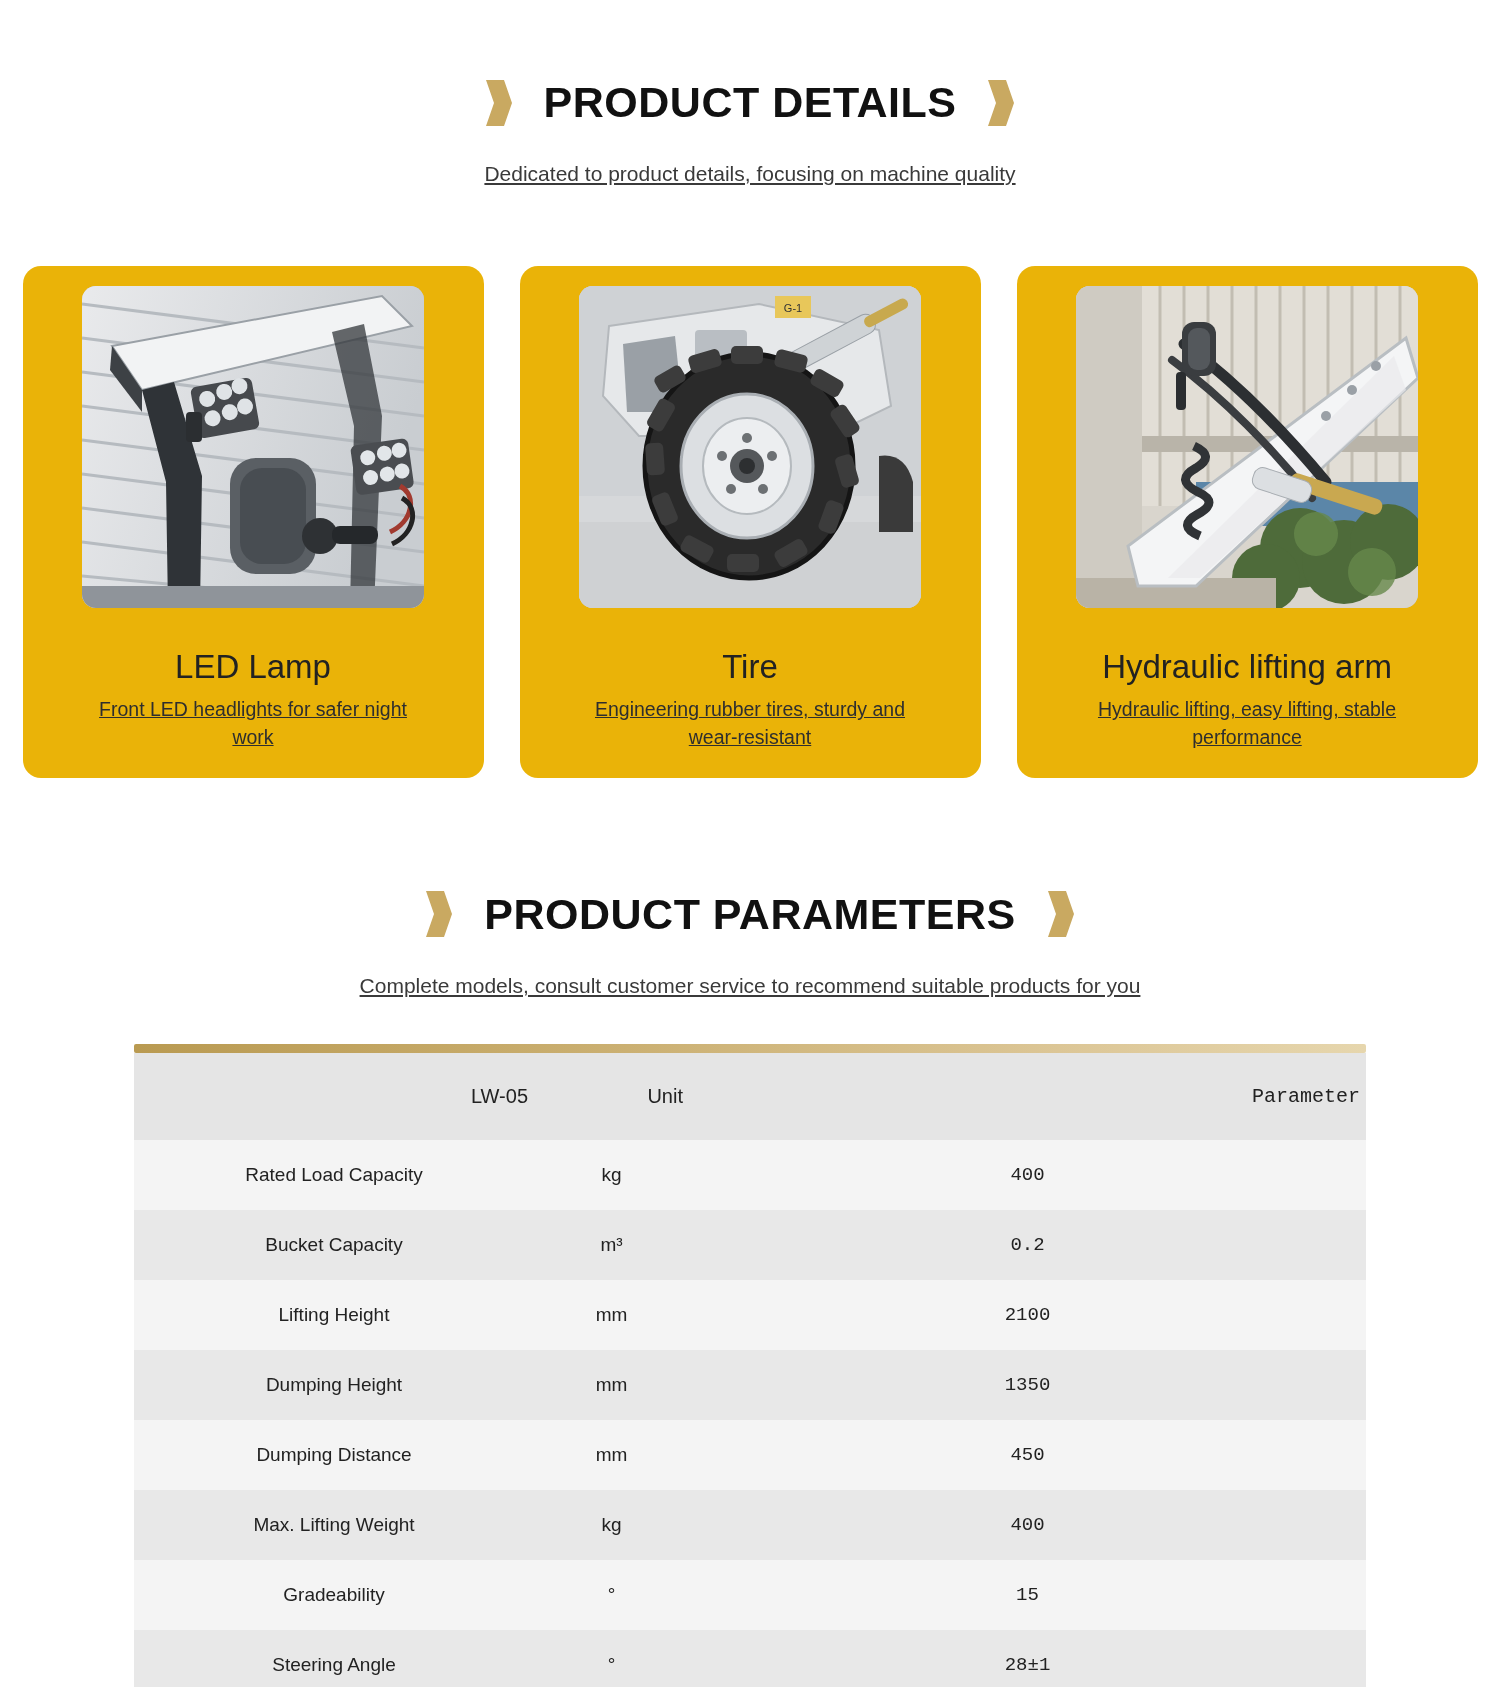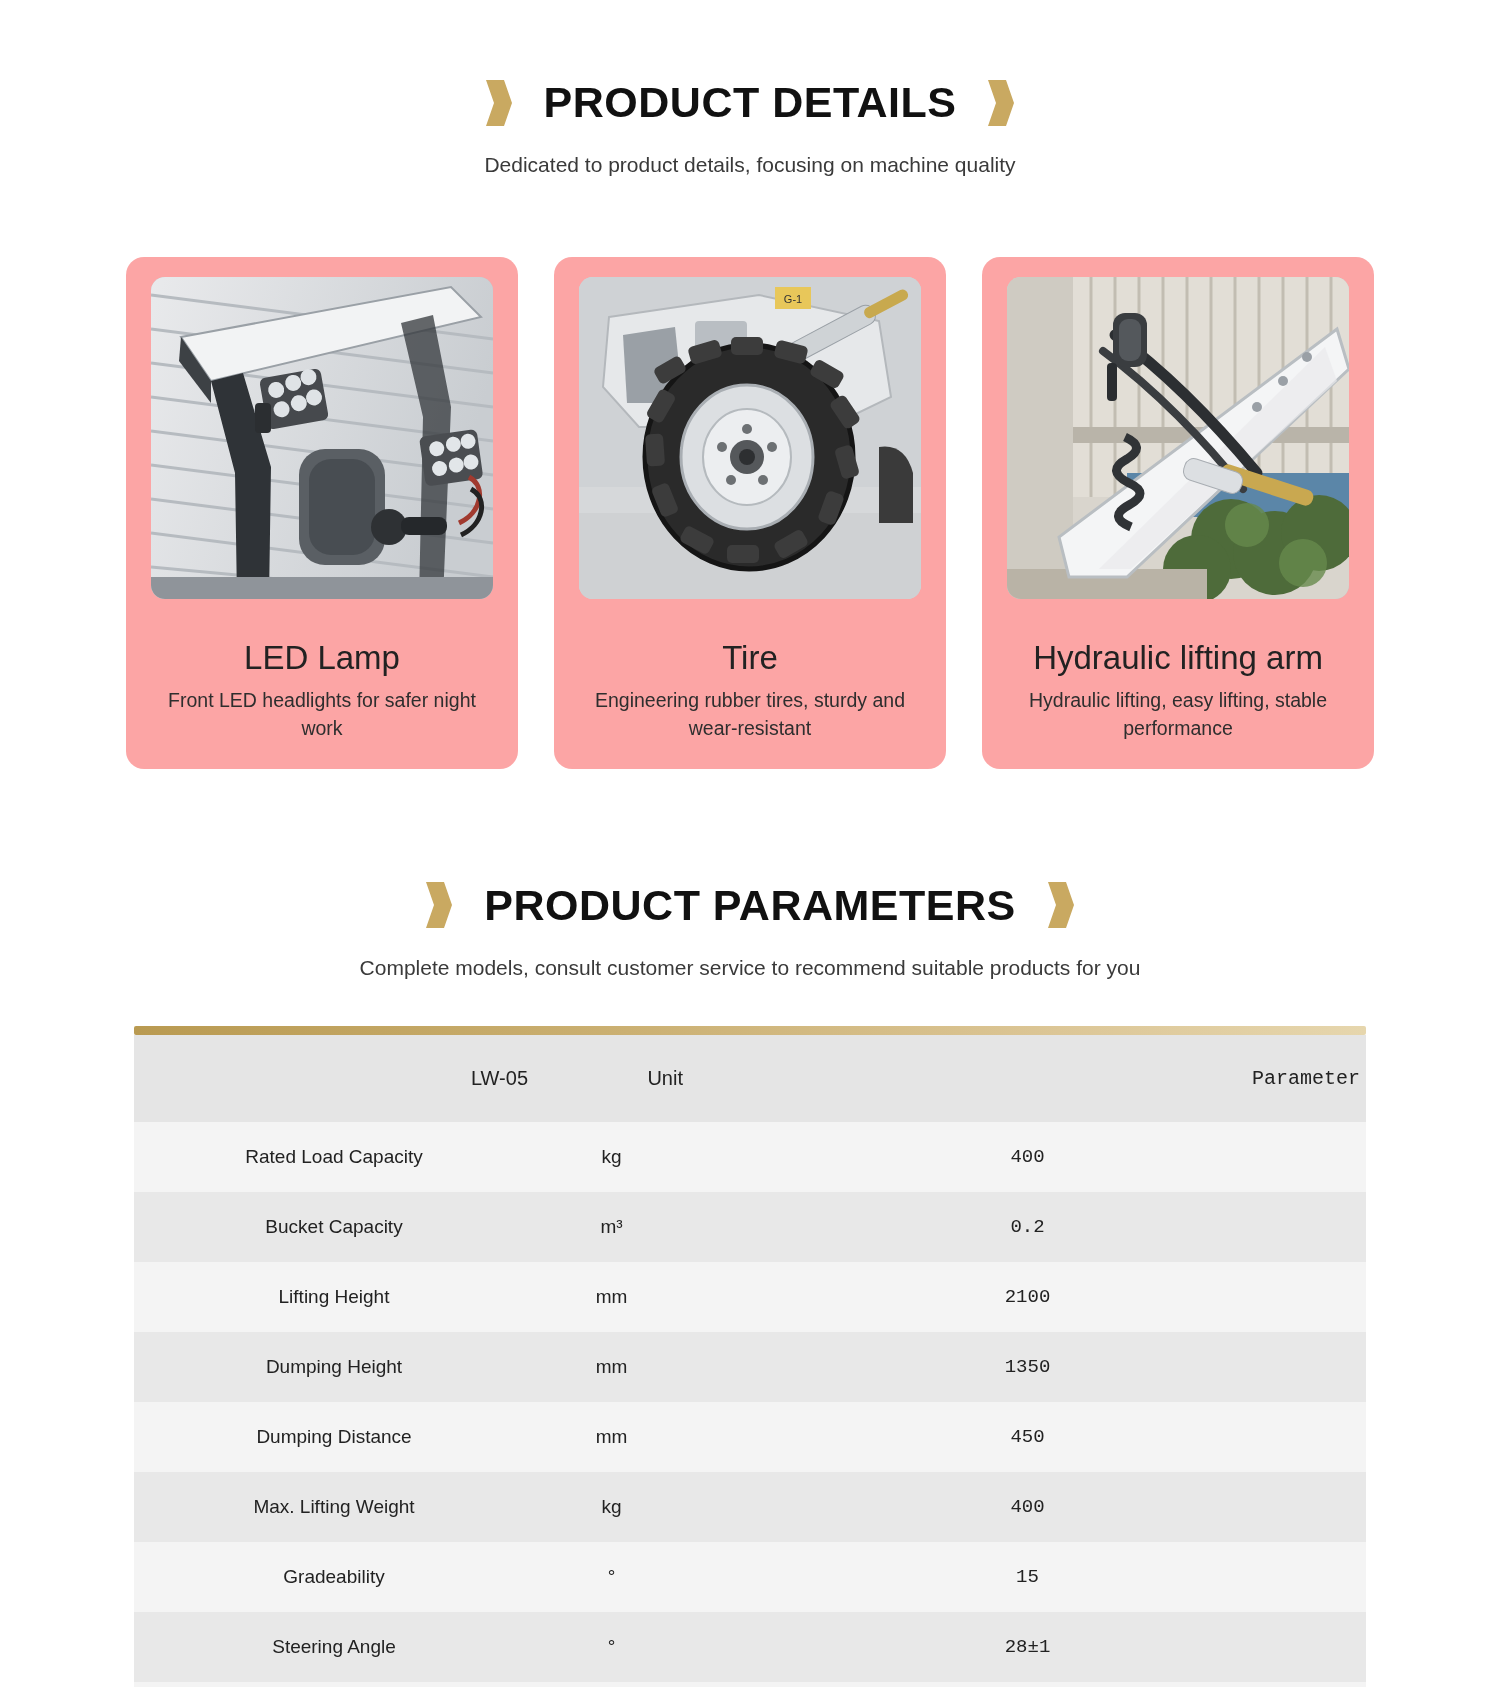--- a/index.html
+++ b/index.html
@@ -29,42 +29,43 @@
     color: #111111;
     text-transform: uppercase;
     white-space: nowrap;
   }
   .chev {
     width: 34px;
     height: 46px;
     flex: none;
   }
   .subhead {
-    margin-top: 24px;
+    margin-top: 33px;
     font-size: 21px;
     color: #3a3a3a;
     line-height: 1.35;
     font-weight: 400;
+    text-decoration: underline;
   }
   .subhead-narrow {
     width: 800px;
     margin-left: auto;
     margin-right: auto;
   }
 
   
   .cards {
     display: flex;
     justify-content: center;
     gap: 36px;
     margin-top: 78px;
   }
   .card {
-    width: 392px;
-    background: #fca5a5;
+    width: 461px;
+    background: #eab308;
     border-radius: 18px;
     padding: 20px 20px 26px 20px;
     display: flex;
     flex-direction: column;
     align-items: center;
   }
   .photo {
     width: 342px;
     height: 322px;
     border-radius: 14px;
@@ -80,20 +81,21 @@
     font-weight: 400;
     text-align: center;
   }
   .card-desc {
     margin-top: 10px;
     font-size: 19.5px;
     line-height: 1.42;
     color: #2e2e2e;
     text-align: center;
     width: 330px;
+    text-decoration: underline;
   }
 
   
   .params-head { margin-top: 112px; }
   .table-wrap {
     width: 1232px;
     margin: 44px auto 0 auto;
   }
   .table-topbar {
     height: 9px;

